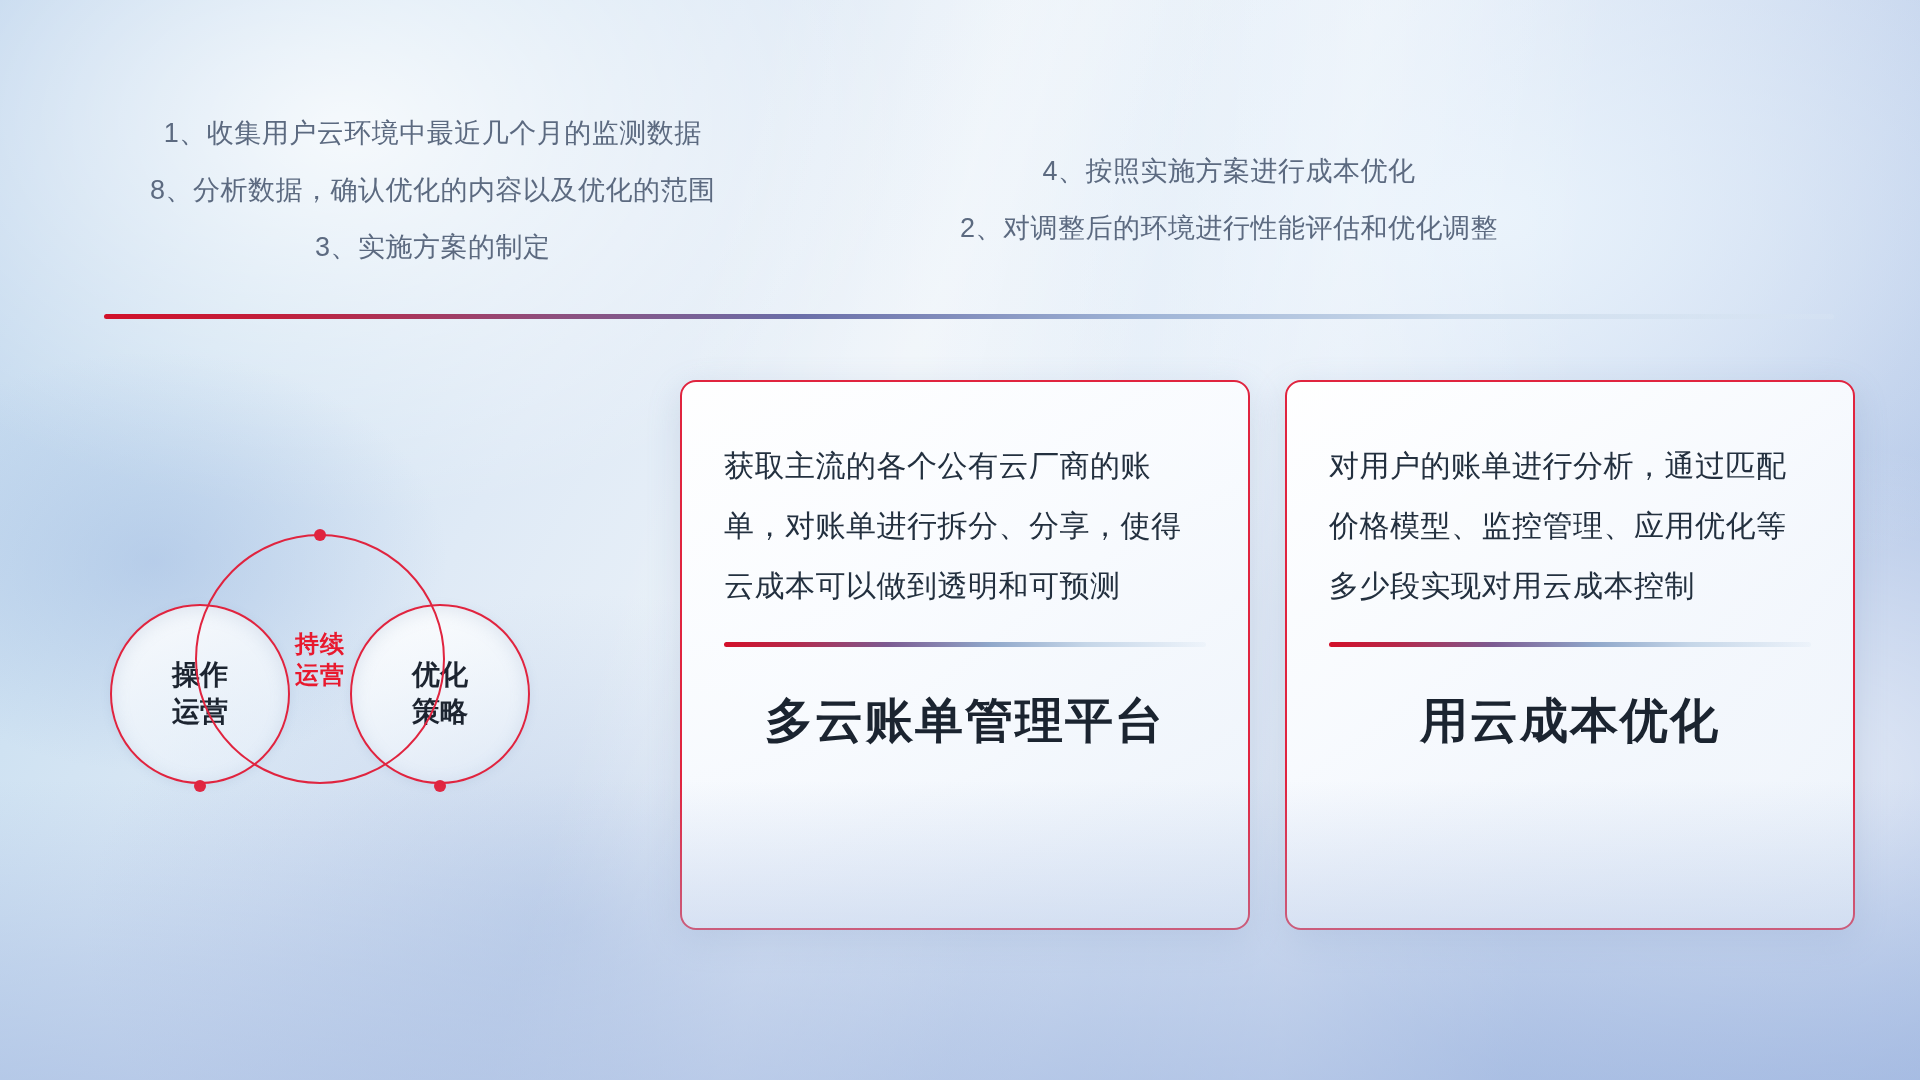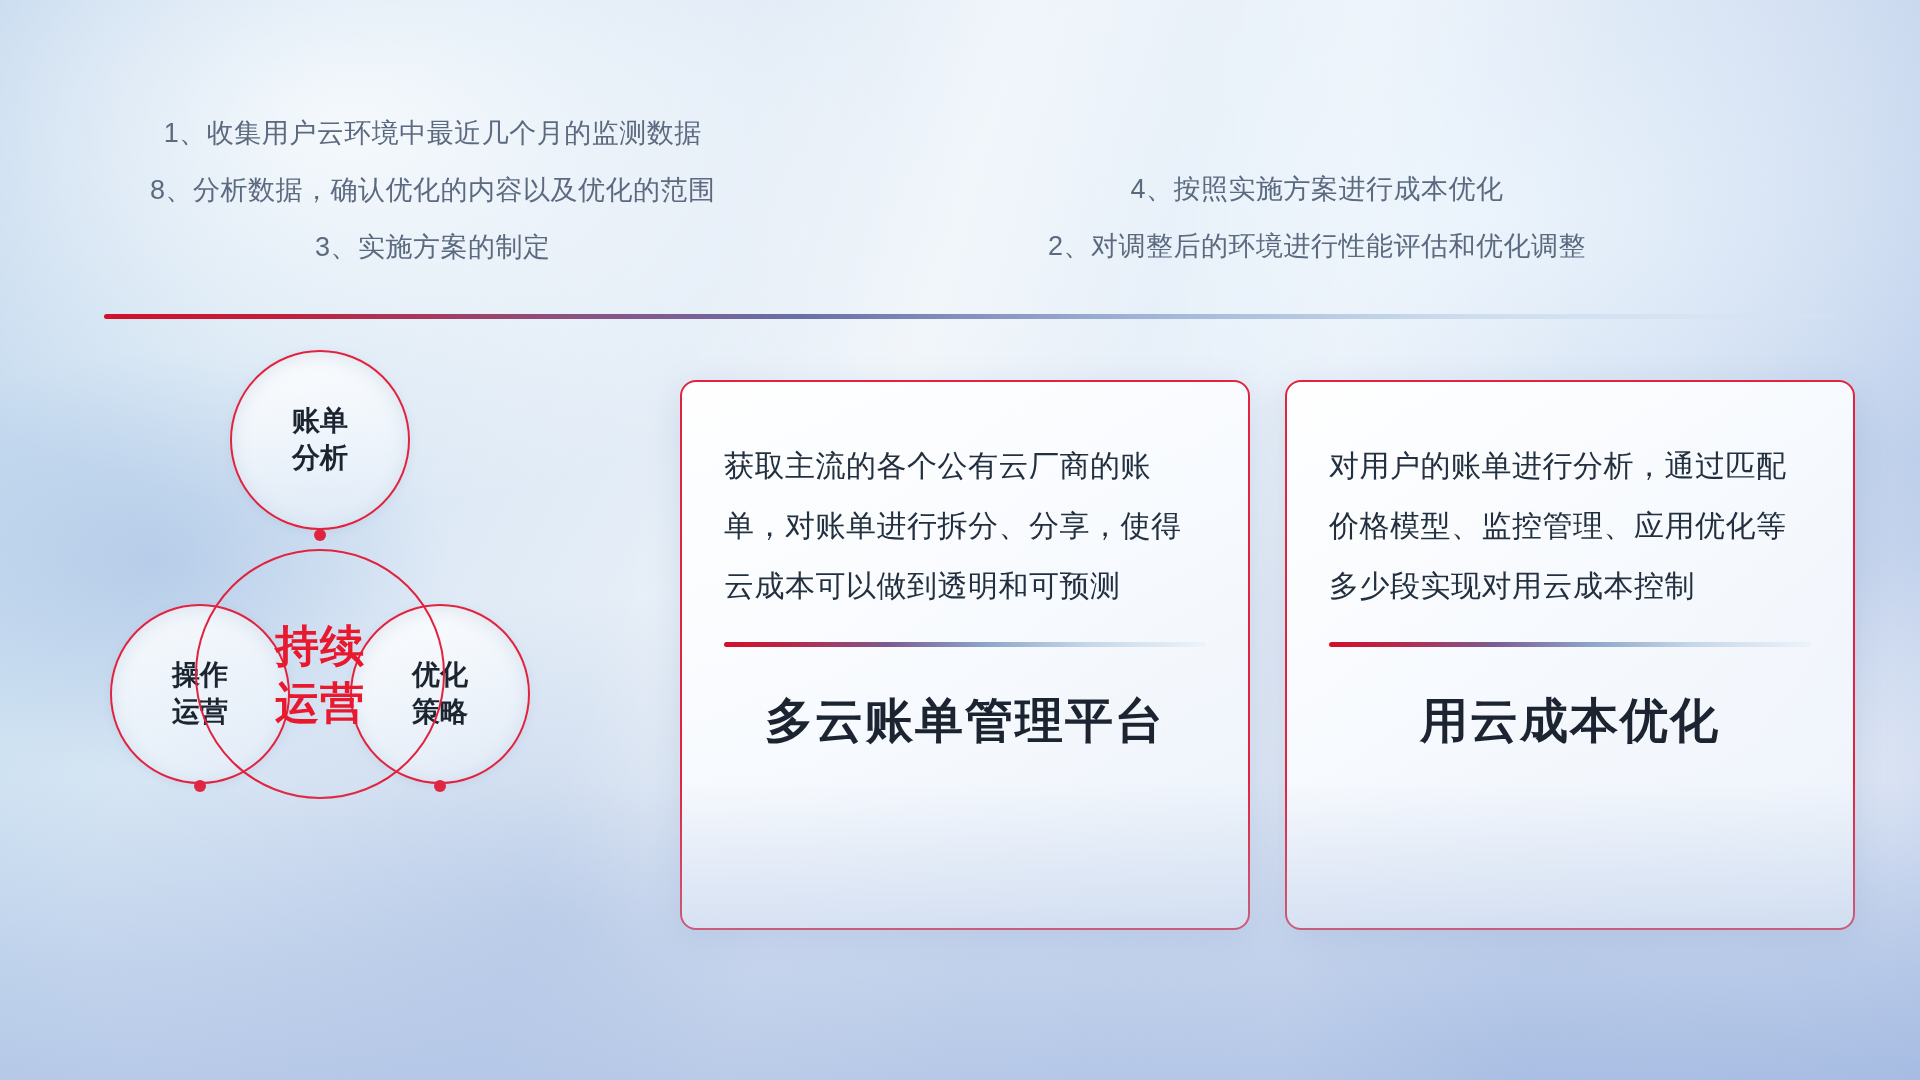--- a/index.html
+++ b/index.html
@@ -55,21 +55,21 @@
     letter-spacing: 0.5px;
     white-space: nowrap;
   }
   .steps .step {
     margin-bottom: 30px;
     text-align: center;
   }
   .steps .step:last-child { margin-bottom: 0; }
 
   #steps-left  { left: 150px; top: 120px; }
-  #steps-right { left: 1048px; top: 158px; margin-top: 18px; }
+  #steps-right { left: 960px; top: 158px; }
 
   
   #divider {
     position: absolute;
     left: 104px;
     top: 314px;
     width: 1730px;
     height: 5px;
     border-radius: 3px;
     background: linear-gradient(90deg, #d1112a 0%, #c11f3c 10%, #8e4f7e 26%, #6a6ea8 40%, #9fb4d6 60%, #cddcec 78%, rgba(220,232,244,0.25) 100%);
@@ -105,25 +105,25 @@
     line-height: 1.32;
   }
   #circle-top { left: 130px; top: 0px; }
   #circle-left { left: 10px; top: 254px; }
   #circle-right { left: 250px; top: 254px; }
 
   #circle-center {
     width: 250px;
     height: 250px;
     left: 95px;
-    top: 199px;
+    top: 184px;
     border: 2px solid #e0243f;
     background: transparent;
     color: #e8192e;
-    font-size: 44px;
+    font-size: 24px;
     font-weight: bold;
     line-height: 1.3;
     letter-spacing: 1px;
   }
   .dot {
     position: absolute;
     width: 12px;
     height: 12px;
     border-radius: 50%;
     background: #e0243f;
@@ -181,23 +181,20 @@
   </div>
 
   <div class="steps" id="steps-right">
     <div class="step">4、按照实施方案进行成本优化</div>
     <div class="step">2、对调整后的环境进行性能评估和优化调整</div>
   </div>
 
   <div id="divider"></div>
 
   <div id="venn">
-    <div class="circle circle-small" id="circle-top">
-      <span><span>账单</span><br><span>分析</span></span>
-    </div>
     <div class="circle circle-small" id="circle-left">
       <span><span>操作</span><br><span>运营</span></span>
     </div>
     <div class="circle circle-small" id="circle-right">
       <span><span>优化</span><br><span>策略</span></span>
     </div>
     <div class="circle" id="circle-center">
       <span><span>持续</span><br><span>运营</span></span>
     </div>
     <div class="dot" id="dot-top"></div>

